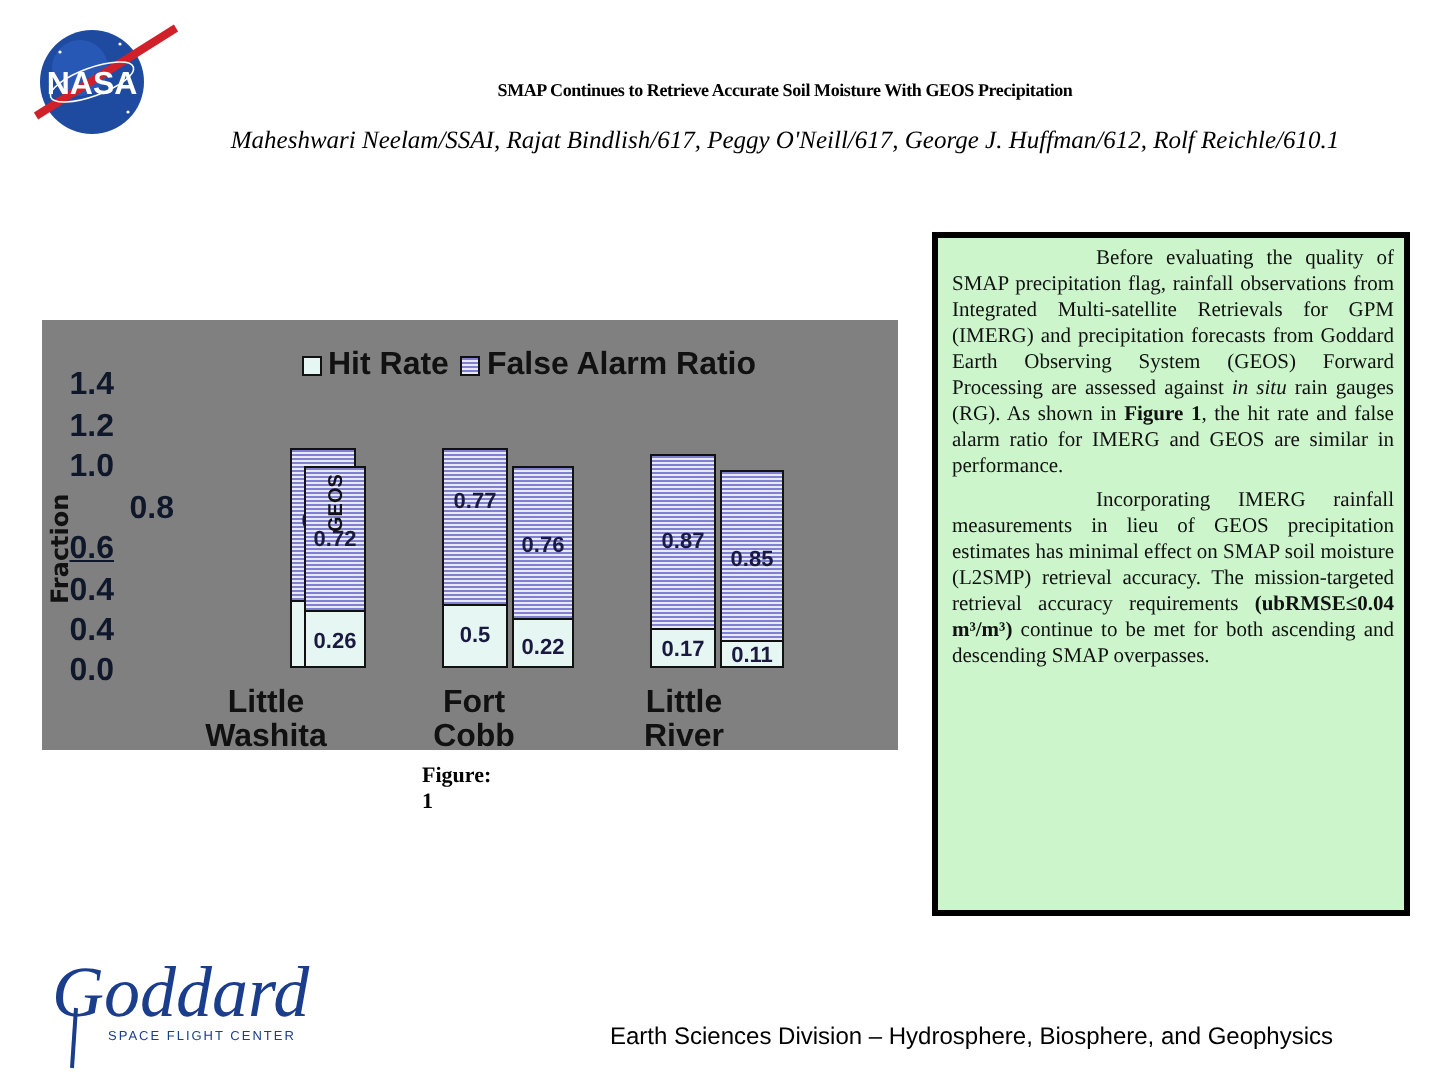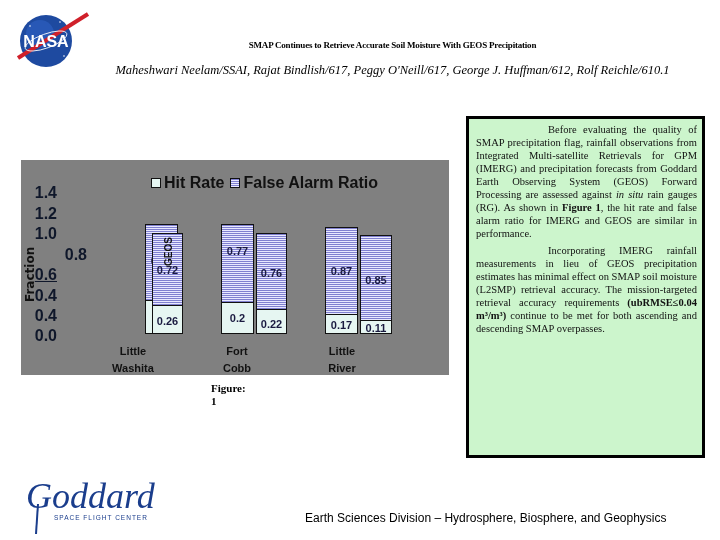--- a/index.html
+++ b/index.html
@@ -11,21 +11,21 @@
   #chart { left: 21px; top: 160px; width: 428px; height: 215px; background: #808080; }
   .ylabel { position: absolute; font-family: "DejaVu Sans", sans-serif; font-weight: bold; font-size: 12px; color: #111; }
   .ytick { position: absolute; left: 12px; width: 24px; text-align: right; font-family: "Liberation Sans", sans-serif; font-weight: bold; font-size: 16px; color: #0f172a; }
   .legend { position: absolute; left: 130px; top: 14px; font-family: "Liberation Sans", sans-serif; font-weight: bold; font-size: 16px; color: #111; display: flex; align-items: center; gap: 3px; }
   .lg-swatch { width: 8px; height: 8px; border: 1px solid #111; display: inline-block; }
   .bar { position: absolute; border: 1px solid #111; box-sizing: border-box; }
   .far { position: absolute; left: 0; right: 0; top: 0; background: repeating-linear-gradient(to bottom, #8080d0 0px, #8080d0 1px, #e8e8ff 1px, #e8e8ff 2px); }
   .hit { position: absolute; left: 0; right: 0; bottom: 0; background: #e6f6f2; border-top: 1px solid #111; }
   .val { position: absolute; left: 0; right: 0; text-align: center; font-family: "Liberation Sans", sans-serif; font-weight: bold; font-size: 11px; color: #1a1a40; }
   .vlabel { position: absolute; font-family: "Liberation Sans", sans-serif; font-weight: bold; font-size: 10px; color: #111; transform: rotate(-90deg); transform-origin: left top; white-space: nowrap; }
-  .cat { position: absolute; width: 80px; text-align: center; font-family: "Liberation Sans", sans-serif; font-weight: bold; font-size: 11px; color: #111; line-height: 17px; }
+  .cat { position: absolute; width: 80px; text-align: center; font-family: "Liberation Sans", sans-serif; font-weight: bold; font-size: 16px; color: #111; line-height: 17px; }
   #figure-caption { left: 211px; top: 382px; font-family: "Liberation Serif", serif; font-weight: bold; font-size: 11px; line-height: 13px; color: #000; width: 50px; }
   #textbox { left: 466px; top: 116px; width: 239px; height: 342px; box-sizing: border-box; border: 3px solid #000; background: #ccf5cc; padding: 4px 5px 0 7px; font-family: "Liberation Serif", serif; font-size: 10.5px; line-height: 13px; color: #111; }
   #textbox p { margin: 0 0 4px 0; text-align: justify; text-indent: 72px; }
   #goddard-logo { left: 24px; top: 478px; width: 150px; height: 60px; }
   #footer { left: 305px; top: 511px; font-family: "Liberation Sans", sans-serif; font-size: 12px; color: #000; }
 </style>
 </head>
 <body>
 
 <div id="nasa-logo" class="abs">
@@ -76,21 +76,21 @@
     <div class="hit" style="height:27px;"></div>
     <div class="val" style="top:30px;">0.72</div>
     <div class="val" style="top:81px;">0.26</div>
     <div class="vlabel" style="left:10px; top:32px;">GEOS</div>
   </div>
 
   <div class="bar" style="left:200px; top:64px; width:33px; height:110px;">
     <div class="far" style="height:79px;"></div>
     <div class="hit" style="height:30px;"></div>
     <div class="val" style="top:20px;text-align:center;">0.77</div>
-    <div class="val" style="top:87px;">0.2</div>
+    <div class="val" style="top:87px;">0.5</div>
   </div>
 
   <div class="bar" style="left:235px; top:73px; width:31px; height:101px;">
     <div class="far" style="height:78px;"></div>
     <div class="hit" style="height:23px;"></div>
     <div class="val" style="top:33px;">0.76</div>
     <div class="val" style="top:84px;">0.22</div>
   </div>
 
   <div class="bar" style="left:304px; top:67px; width:33px; height:107px;">

